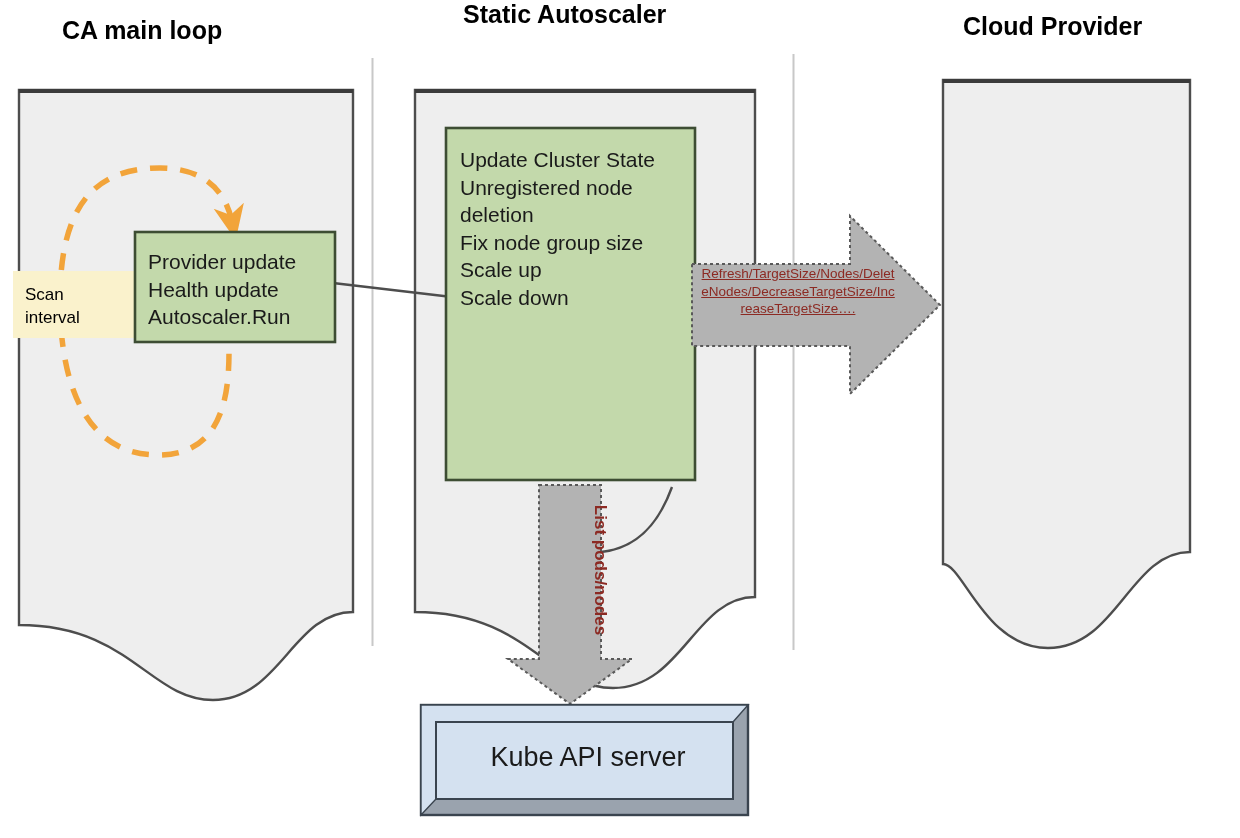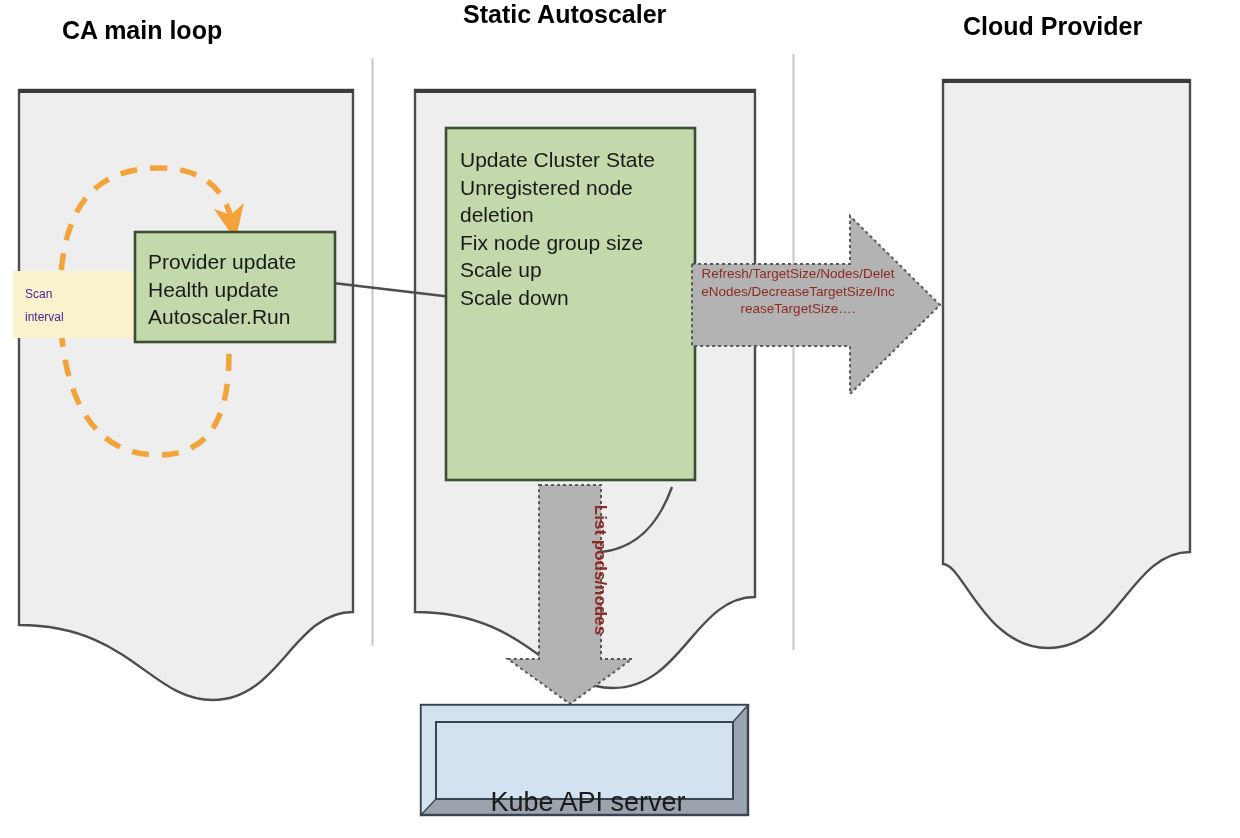--- a/index.html
+++ b/index.html
@@ -59,52 +59,52 @@
     top: 248px;
     width: 190px;
     font-size: 21px;
     line-height: 27.5px;
   }
 
   #scan-interval-text {
     left: 25px;
     top: 283px;
     width: 110px;
-    font-size: 12px;
+    font-size: 17px;
     line-height: 23px;
-    color: #4c1d95;
+    color: #000000;
   }
 
   #kube-box-text {
     left: 443px;
     top: 741px;
     width: 290px;
     text-align: center;
     font-size: 27px;
     line-height: 32px;
     color: #1a1a1a;
-    margin-top: 45px;
   }
 
   
   .arrow-label {
     position: absolute;
     font-family: "Liberation Sans", sans-serif;
     color: #8c2a23;
     font-weight: normal;
   }
 
   #right-arrow-label {
     left: 700px;
     top: 265px;
     width: 196px;
     font-size: 13.5px;
     line-height: 17.5px;
     text-align: center;
     word-break: break-all;
+    text-decoration: underline;
   }
 
   #down-arrow-label {
     left: 510px;
     top: 560px;
     width: 180px;
     font-size: 17px;
     line-height: 20px;
     text-align: center;
     transform: rotate(90deg);

